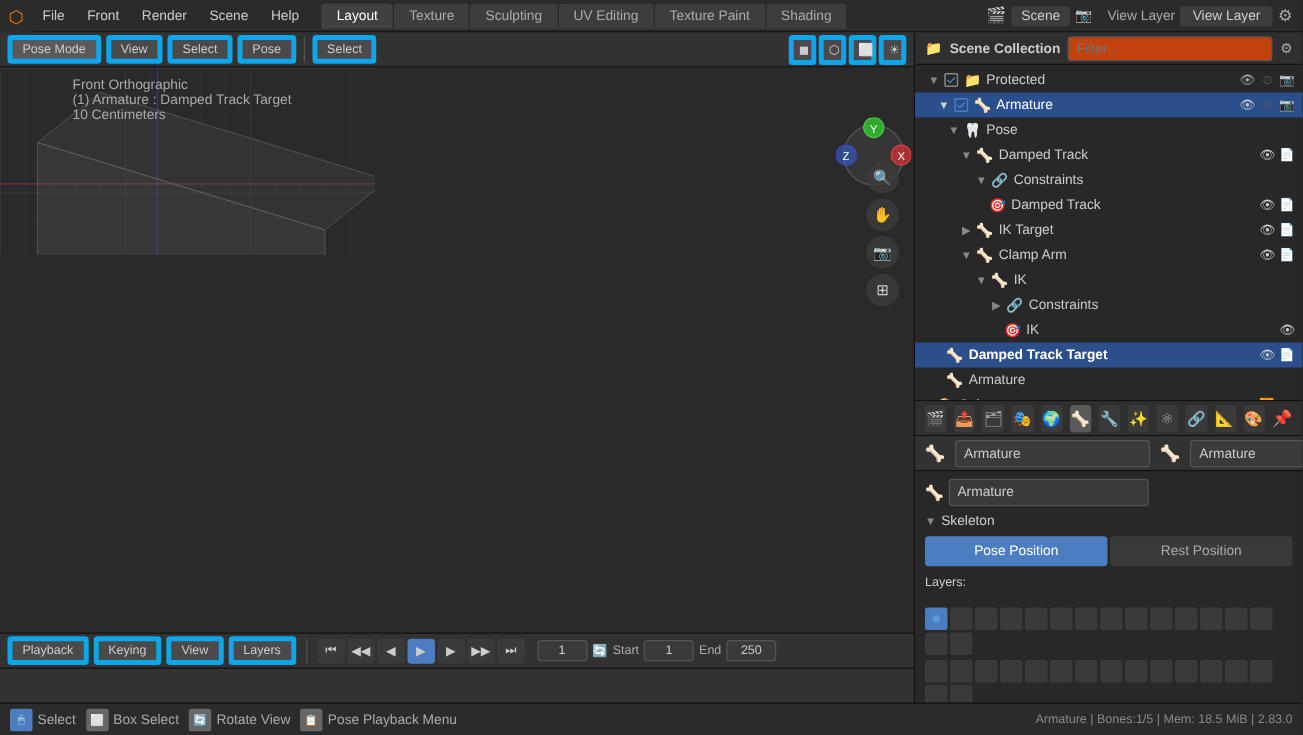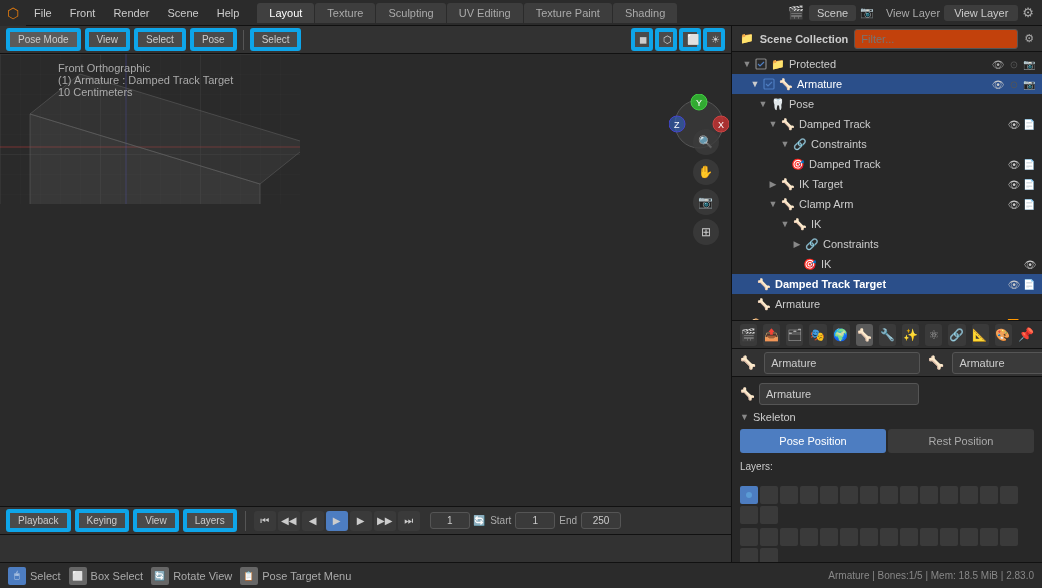--- a/index.html
+++ b/index.html
@@ -903,18 +903,18 @@
   <div class="status-item">
     <div class="status-icon" style="background:#666;">⬜</div>
     <span>Box Select</span>
   </div>
   <div class="status-item">
     <div class="status-icon" style="background:#666;">🔄</div>
     <span>Rotate View</span>
   </div>
   <div class="status-item">
     <div class="status-icon" style="background:#666;">📋</div>
-    <span>Pose Target Menu</span>
+    <span>Pose Playback Menu</span>
   </div>
   <div class="status-right">
     <span>Armature | Bones:1/5 | Mem: 18.5 MiB | 2.83.0</span>
   </div>
 </div>
 
 </body></html>

